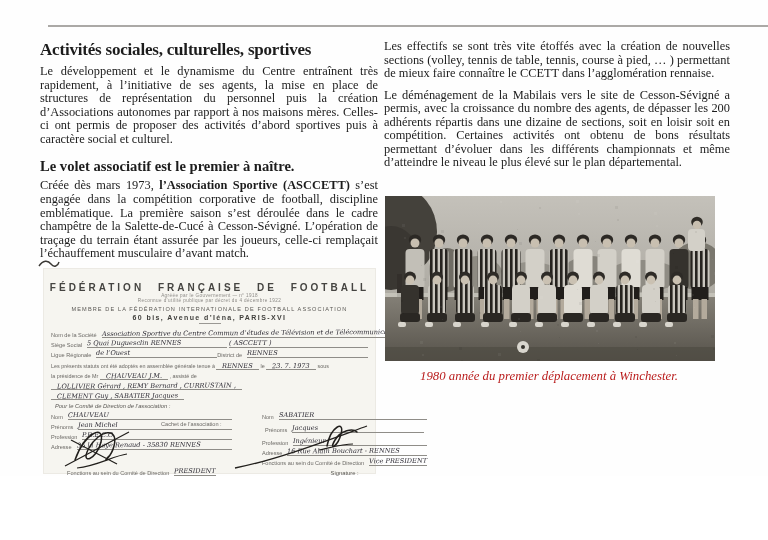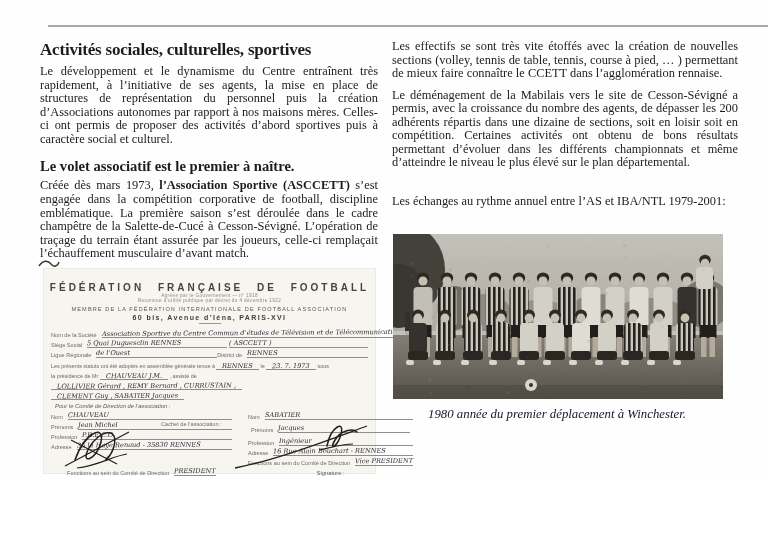--- a/index.html
+++ b/index.html
@@ -1,20 +1,20 @@
 <!DOCTYPE html>
 <html><head>
 <meta charset="utf-8">
 <style>
   html,body{margin:0;padding:0;}
   .page{position:relative;width:768px;height:476px;background:#fefefe;
         font-family:"Liberation Serif", serif;color:#1c1c1c;overflow:hidden;}
   .top-rule{position:absolute;left:48px;right:0;top:25px;height:2px;background:#aba9a6;}
   .col-left{position:absolute;left:40px;top:40px;width:338px;}
-  .col-right{position:absolute;left:392px;top:40px;width:346px;}
+  .col-right{position:absolute;left:384px;top:40px;width:346px;}
   .headline{font-size:17px;font-weight:bold;line-height:1.14;letter-spacing:-0.2px;margin:0 0 6px 0;}
   .bodyp{font-size:12.4px;line-height:1.09;text-align:justify;margin:0 0 7px 0;}
   .subhead{font-size:14.6px;font-weight:bold;margin:12px 0 4px 0;}
   .b{font-weight:bold;}
   .caption{font-size:12.8px;text-align:center;color:#222;margin-top:3px;}
 
   
   .form-scan{position:relative;width:333px;height:206px;margin:2px 0 0 3px;
              background:#f6f5f0;font-family:"Liberation Sans", sans-serif;color:#4c4a47;
              box-shadow:0 0 0 1px #eceae4 inset;}
@@ -25,30 +25,30 @@
   .fs-addr{text-align:center;font-size:7px;font-weight:bold;letter-spacing:1.4px;color:#3f3e3b;margin-top:2px;}
   .fs-sep{width:22px;height:1px;background:#9a9893;margin:2px auto 4px auto;}
   .fs-row{display:flex;align-items:flex-end;font-size:5.6px;margin:0 8px;height:10px;color:#6b6965;}
   .fs-row .lbl{white-space:nowrap;margin-right:3px;}
   .fs-fill{flex:1;border-bottom:0.8px solid #8f8d88;margin-left:2px;}
   .hw{font-family:"DejaVu Serif", serif;font-style:italic;font-size:6.6px;color:#2c2a33;
       display:inline-block;transform:rotate(-0.4deg);white-space:nowrap;}
   .fs-adopt{margin:3px 8px 0 8px;font-size:5.4px;color:#6b6965;line-height:1.55;}
   .fs-adopt .u{border-bottom:0.8px solid #8f8d88;padding:0 6px;}
   .fs-committee{margin:2px 8px 1px 12px;font-size:5.8px;font-style:italic;color:#5a5854;}
-  .fs-officers{display:flex;margin:1px 8px 0 8px;gap:16px;}
+  .fs-officers{display:flex;margin:1px 8px 0 8px;gap:30px;}
   .fs-officer{flex:1;}
   .fs-cachet{position:absolute;left:118px;top:153px;font-size:5.6px;color:#6b6965;}
   .fs-signlbl{font-size:5.8px;color:#5a5854;margin:4px 0 0 14px;}
   .sig{position:absolute;}
   .pre-squiggle{position:absolute;left:-5px;top:-10px;}
 
   
   .photo{width:330px;height:165px;margin:26px 0 0 1px;line-height:0;}
-  .photo-caption{width:330px;font-style:italic;font-size:12.8px;text-align:center;color:#0f172a;margin-top:8px;}
+  .photo-caption{width:330px;font-style:italic;font-size:12.8px;text-align:center;color:#b91c1c;margin-top:8px;}
 
   .footer-label{position:absolute;left:45px;top:498px;font-size:17px;color:#1c1c1c;}
   .bottom-rule{position:absolute;left:95px;right:0;top:511px;height:2px;background:#b2b0ad;}
 </style>
 </head>
 <body>
 
 <div class="page">
   <div class="top-rule"></div>
 
@@ -160,21 +160,20 @@
         <path d="M88 34 C98 32, 112 28, 122 28" stroke="#211f1c" stroke-width="1.1" fill="none"></path>
       </svg>
     </div>
 
     <div class="caption" style="width:333px;margin-left:3px;">Extraits des Statuts déposés en mars 1973</div>
   </div>
 
   <div class="col-right">
     <p class="bodyp" style="margin-bottom:8px;">Les effectifs se sont très vite étoffés avec la création de nouvelles sections (volley, tennis de table, tennis, course à pied, … ) permettant de mieux faire connaître le CCETT dans l’agglomération rennaise.</p>
     <p class="bodyp" style="margin-bottom:8px;">Le déménagement de la Mabilais vers le site de Cesson-Sévigné a permis, avec la croissance du nombre des agents, de dépasser les 200 adhérents répartis dans une dizaine de sections, soit en loisir soit en compétition. Certaines activités ont obtenu de bons résultats permettant d’évoluer dans les différents championnats et même d’atteindre le niveau le plus élevé sur le plan départemental.</p>
-    <p class="bodyp" style="margin:25px 0 0 0;">Les échanges au rythme annuel entre l’AS et IBA/NTL 1979-2001:</p>
 
     <div class="photo">
       <svg id="photo-svg" width="330" height="165" viewBox="0 0 330 165">
         <defs>
           <linearGradient id="skyg" x1="0" y1="0" x2="0" y2="1">
             <stop offset="0" stop-color="#c4c1ba"></stop>
               <stop offset="1" stop-color="#adaaa2"></stop>
           </linearGradient>
           <linearGradient id="grassg" x1="0" y1="0" x2="0" y2="1">
             <stop offset="0" stop-color="#837f76"></stop>

